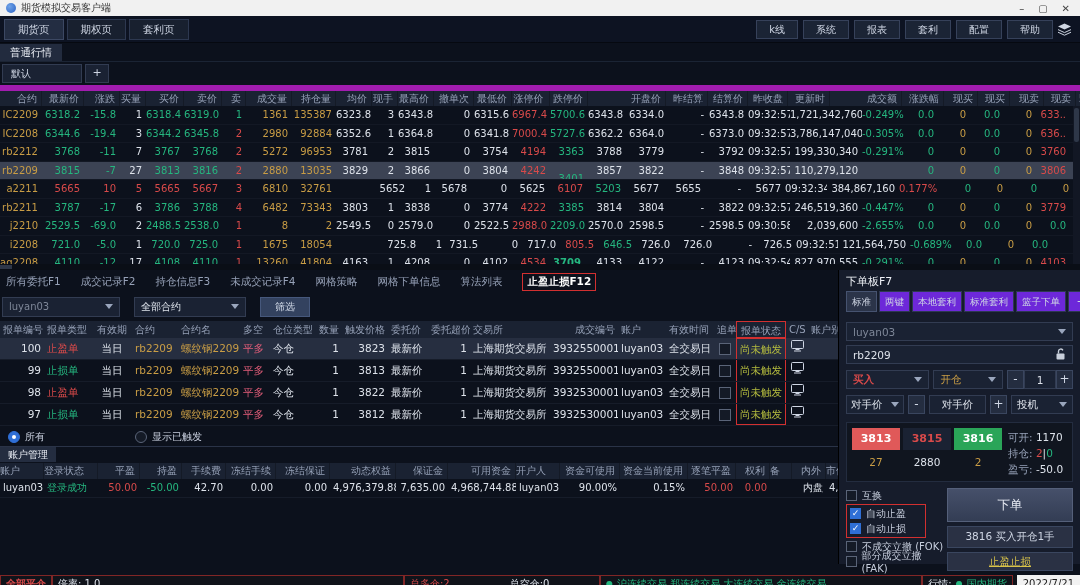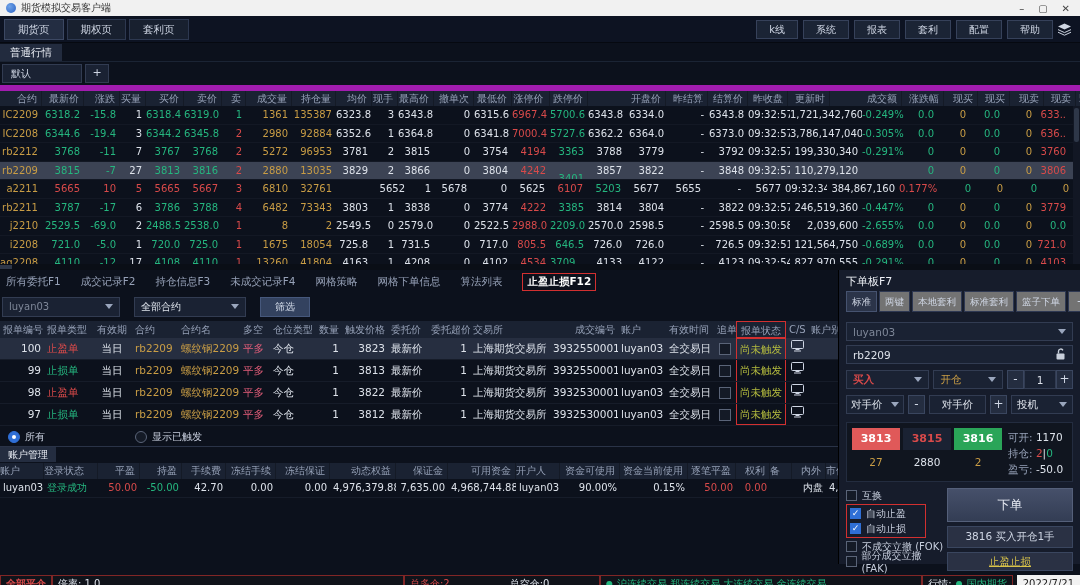--- a/index.html
+++ b/index.html
@@ -60,21 +60,21 @@
   .radio.on .rdot:after{content:"";position:absolute;left:3px;top:3px;width:4px;height:4px;border-radius:50%;background:#fff;}
   .acctlabel{height:16px;border-top:1px solid #2a3347;display:flex;}
   .acctlabel span{height:15px;line-height:15px;padding:0 8px;background:#242d40;font-size:10px;color:#e8ecf3;}
   .ahead{height:16px;display:flex;background:#1a2232;overflow:hidden;}
   .arow{height:18px;display:flex;overflow:hidden;border-bottom:1px solid #161c29;}
   .acell{font-size:10px;line-height:17px;box-sizing:border-box;flex:none;padding:0 3px;white-space:nowrap;overflow:hidden;}
   
   .panel{width:242px;background:#161c2b;border-left:1px solid #000;box-sizing:border-box;padding:4px 7px;position:relative;}
   .ptitle{font-size:11px;color:#eef1f6;height:17px;}
   .paneltabs{display:flex;gap:2px;height:21px;}
-  .ttab{flex:none;padding:0 5px;line-height:19px;font-size:9.5px;color:#cfd6e4;background:#737373;border:1px solid #2e3852;white-space:nowrap;}
+  .ttab{flex:none;padding:0 5px;line-height:19px;font-size:9.5px;color:#cfd6e4;background:#6d28d9;border:1px solid #2e3852;white-space:nowrap;}
   .ttab.act{background:#2b3449;border-color:#46537000;border:1px solid #465370;}
   .ttab.plus{margin-left:auto;width:14px;text-align:center;font-size:11px;}
   .fld{height:19px;display:flex;align-items:center;justify-content:space-between;background:#1a2233;border:1px solid #323c52;font-size:10.5px;padding:0 6px;box-sizing:border-box;}
   .prow{display:flex;gap:4px;margin-top:6px;}
   .step{height:19px;width:17px;line-height:17px;text-align:center;background:#242d40;border:1px solid #3a465f;color:#cfd6e4;font-size:12px;box-sizing:border-box;}
   .qtyv{height:19px;flex:1;line-height:18px;text-align:center;background:#1a2233;border:1px solid #323c52;font-size:10.5px;box-sizing:border-box;}
   .pboard{display:flex;margin-top:8px;background:#10151f;border:1px solid #232c3f;padding:5px;gap:6px;height:48px;box-sizing:content-box;}
   .pgrid{display:grid;grid-template-columns:48px 48px 48px;grid-auto-rows:22px;gap:3px;}
   .pb{line-height:22px;text-align:center;font-size:11px;font-weight:bold;}
   .pb.bid{background:#e05959;color:#fff;}
@@ -402,21 +402,21 @@
       <div class="qrow">
         <div class="cell c-o" style="width: 42px; text-align: right;">i2208</div>
         <div class="cell c-g" style="width: 42px; text-align: right;">721.0</div>
         <div class="cell c-g" style="width: 36px; text-align: right;">-5.0</div>
         <div class="cell c-w" style="width: 26px; text-align: right;">1</div>
         <div class="cell c-g" style="width: 38px; text-align: right;">720.0</div>
         <div class="cell c-g" style="width: 38px; text-align: right;">725.0</div>
         <div class="cell c-r" style="width: 24px; text-align: right;">1</div>
         <div class="cell c-o" style="width: 46px; text-align: right;">1675</div>
         <div class="cell c-o" style="width: 44px; text-align: right;">18054</div>
-        <div class="cell c-w" style="width: 36px; text-align: right;">725.8</div>
+        <div class="cell c-w" style="width: 36px; text-align: right; margin-left: 48px;">725.8</div>
         <div class="cell c-w" style="width: 26px; text-align: right;">1</div>
         <div class="cell c-w" style="width: 36px; text-align: right;">731.5</div>
         <div class="cell c-w" style="width: 40px; text-align: right;">0</div>
         <div class="cell c-w" style="width: 38px; text-align: right;">717.0</div>
         <div class="cell c-r" style="width: 38px; text-align: right;">805.5</div>
         <div class="cell c-g" style="width: 38px; text-align: right;">646.5</div>
         <div class="cell c-w" style="width: 38px; text-align: right;">726.0</div>
         <div class="cell c-w" style="width: 42px; text-align: right;">726.0</div>
         <div class="cell c-w" style="width: 40px; text-align: right;">-</div>
         <div class="cell c-w" style="width: 40px; text-align: right;">726.5</div>
@@ -439,21 +439,21 @@
         <div class="cell c-g" style="width: 38px; text-align: right;">4110</div>
         <div class="cell c-r" style="width: 24px; text-align: right;">1</div>
         <div class="cell c-o" style="width: 46px; text-align: right;">13260</div>
         <div class="cell c-o" style="width: 44px; text-align: right;">41804</div>
         <div class="cell c-w" style="width: 36px; text-align: right;">4163</div>
         <div class="cell c-w" style="width: 26px; text-align: right;">1</div>
         <div class="cell c-w" style="width: 36px; text-align: right;">4208</div>
         <div class="cell c-w" style="width: 40px; text-align: right;">0</div>
         <div class="cell c-w" style="width: 38px; text-align: right;">4102</div>
         <div class="cell c-r" style="width: 38px; text-align: right;">4534</div>
-        <div class="cell c-g" style="width: 38px; text-align: left;">3709</div>
+        <div class="cell c-g" style="width: 38px; text-align: center; font-weight: bold;">3709</div>
         <div class="cell c-w" style="width: 38px; text-align: right;">4133</div>
         <div class="cell c-w" style="width: 42px; text-align: right;">4122</div>
         <div class="cell c-w" style="width: 40px; text-align: right;">-</div>
         <div class="cell c-w" style="width: 40px; text-align: right;">4123</div>
         <div class="cell c-w" style="width: 42px; text-align: right;">09:32:54</div>
         <div class="cell c-w" style="width: 72px; text-align: right;">827,970,555</div>
         <div class="cell c-g" style="width: 42px; text-align: right;">-0.291%</div>
         <div class="cell c-g" style="width: 34px; text-align: right;">0</div>
         <div class="cell c-o" style="width: 32px; text-align: right;">0</div>
         <div class="cell c-g" style="width: 34px; text-align: right;">0</div>

